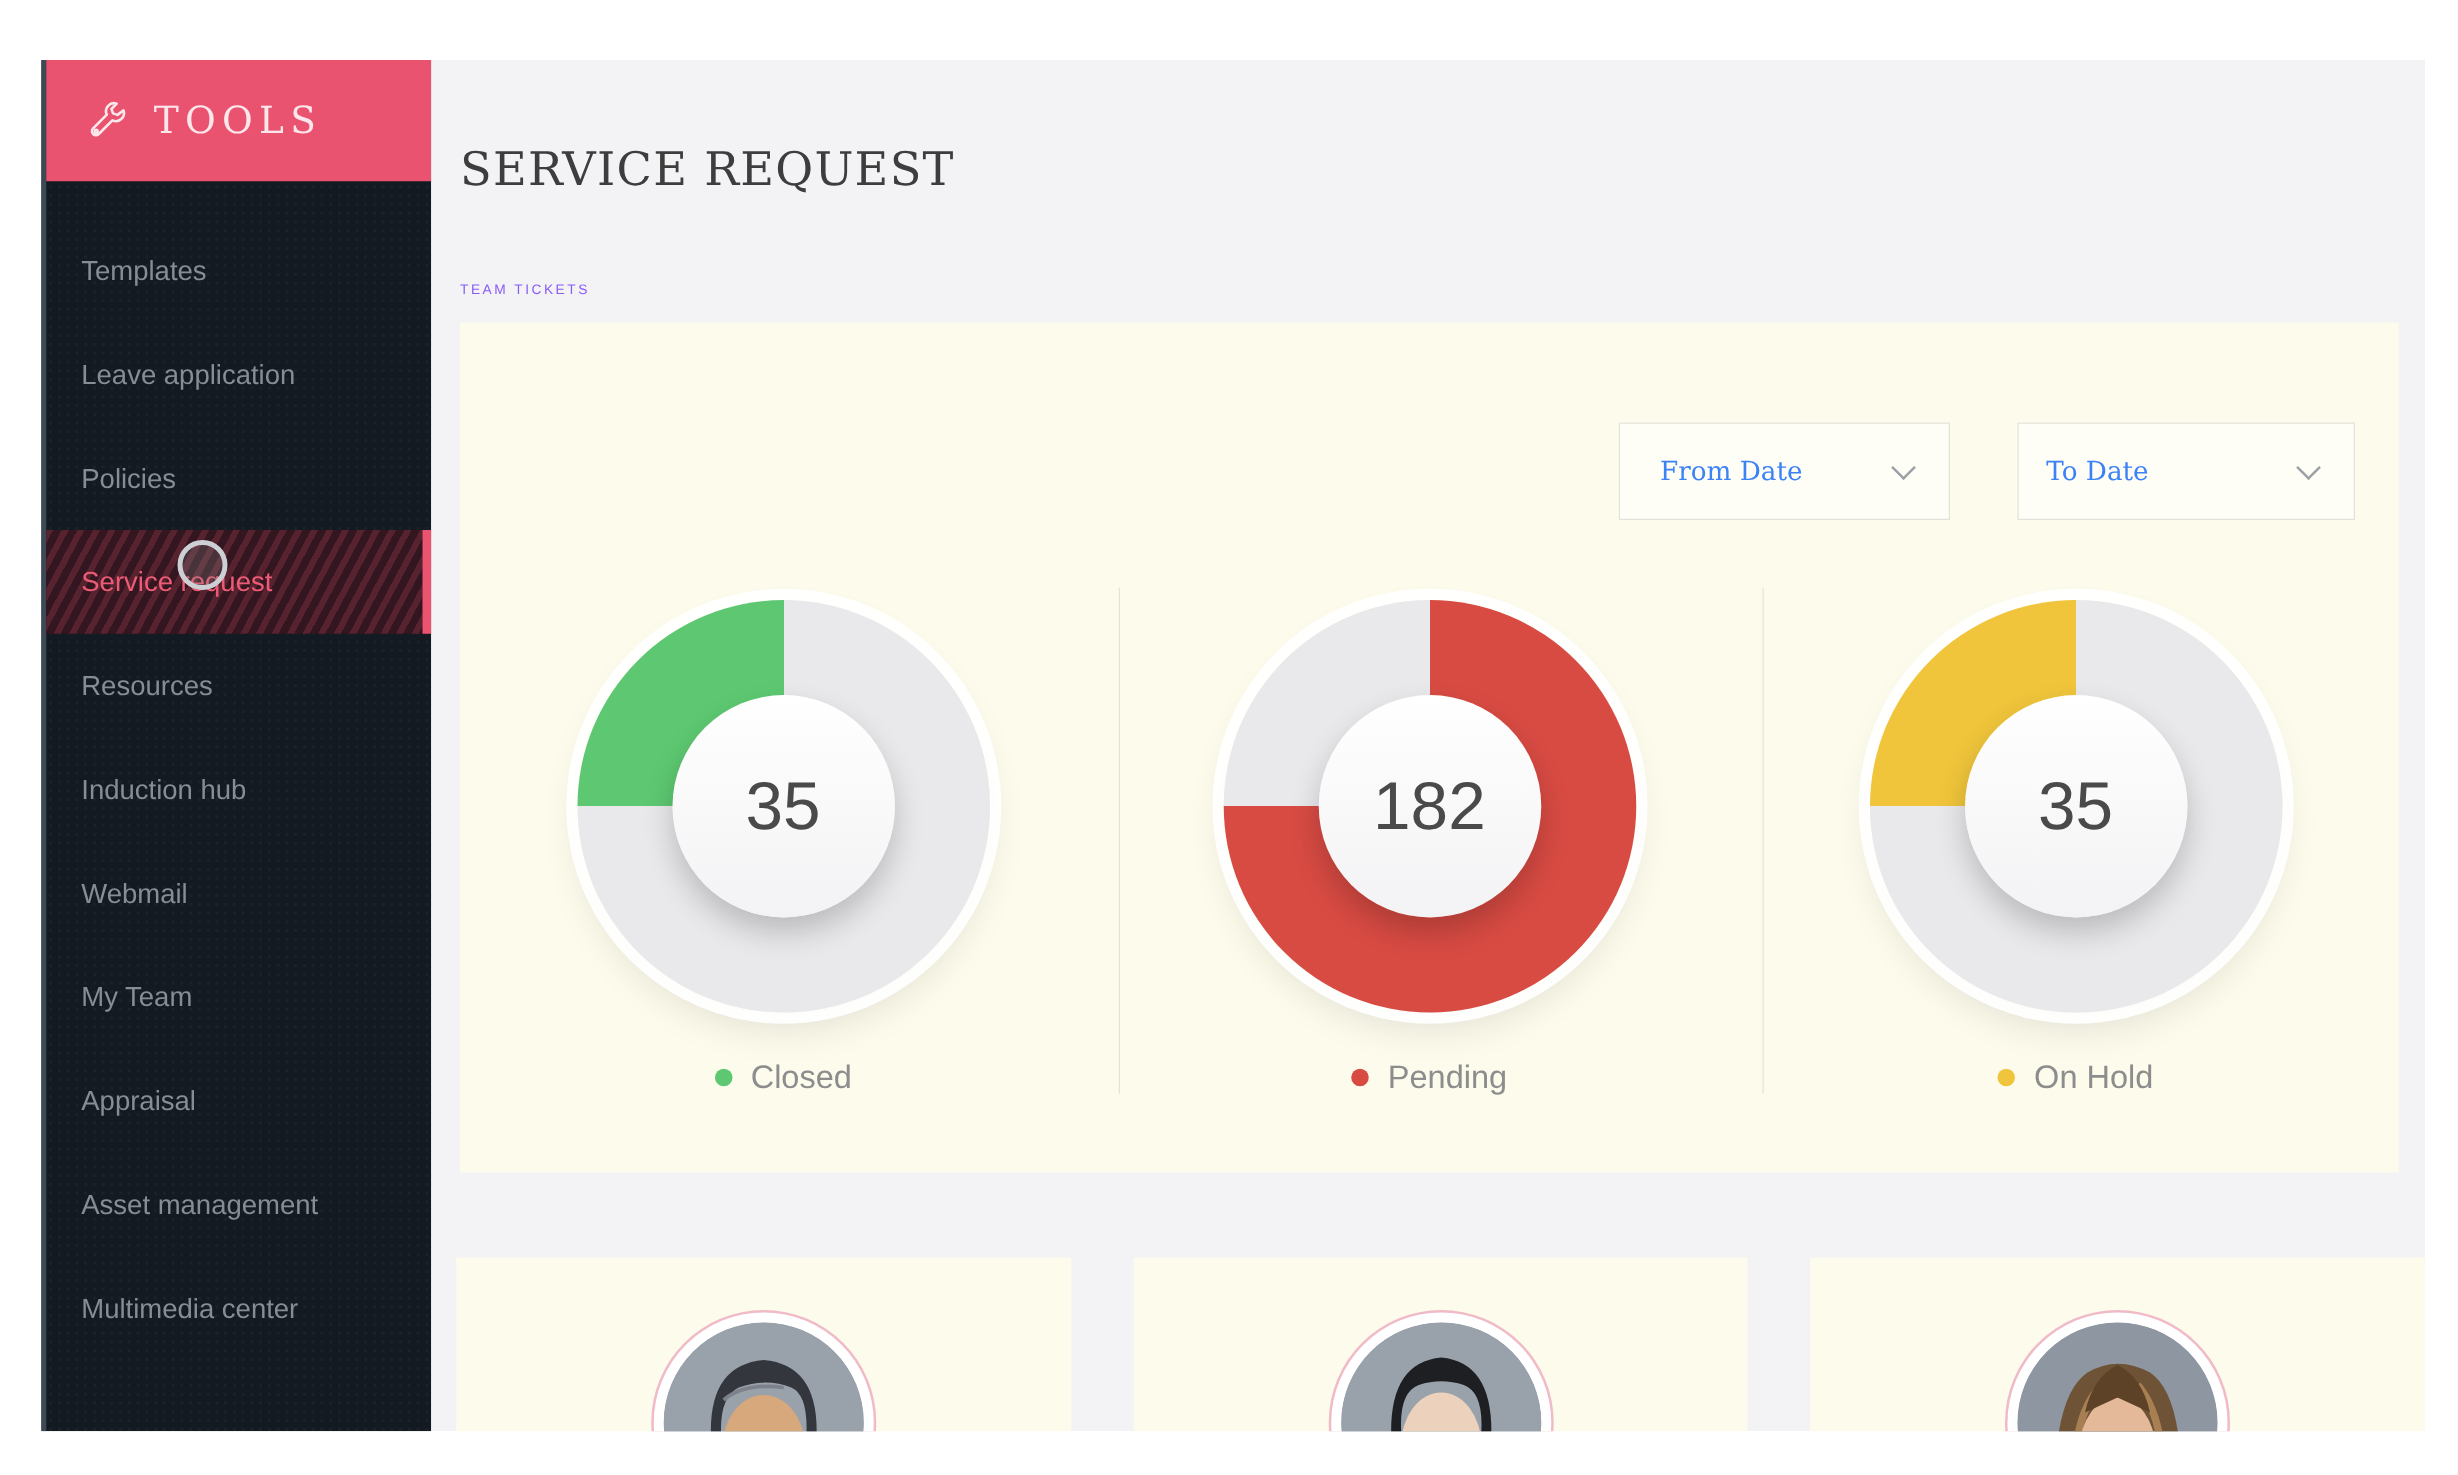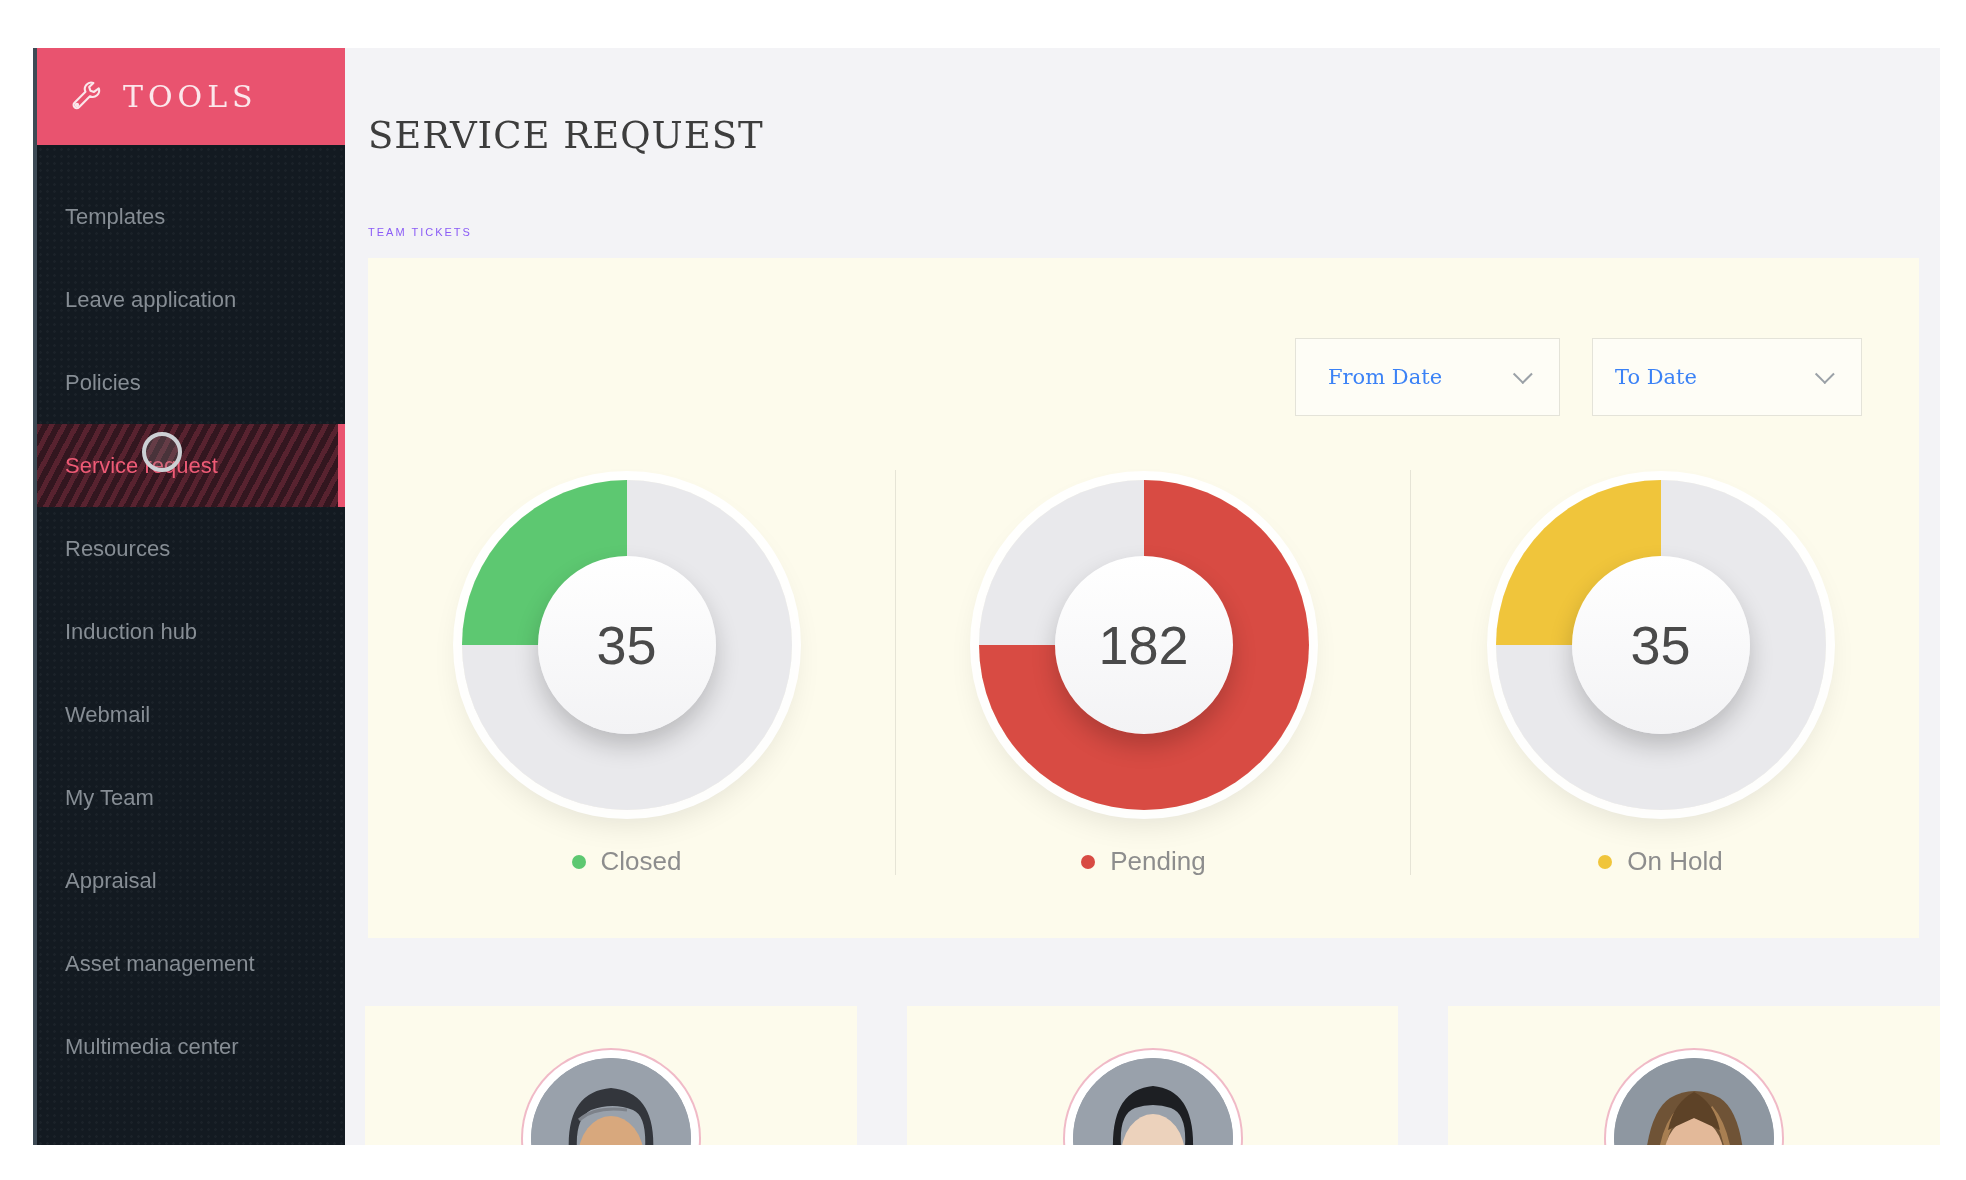--- a/index.html
+++ b/index.html
@@ -32,21 +32,21 @@
                 font-weight:500; font-size:37px; color:#3d3d3d; letter-spacing:1px; }
   .page-subtitle { position:absolute; left:23px; top:178px; font-size:11px;
                    color:#8b5cf6; letter-spacing:2px; }
 
   .panel { position:absolute; left:23px; top:210px; width:1551px; height:680px;
            background:#fdfbec; }
   .dd { position:absolute; top:60px; height:78px; width:265px; background:#fefdf6;
         border:1px solid #e4e3d9; display:flex; align-items:center;
         justify-content:space-between; padding:0 32px; cursor:pointer;
         font-family:"DejaVu Serif", serif; font-size:21px; color:#3b82f6;margin-top:20px; }
-  .dd.from { right:359px; } .dd.to { right:57px; width:270px;padding-left:22px; }
+  .dd.from { right:359px; } .dd.to { right:35px; width:270px;padding-left:22px; }
   .chev { width:14px; height:14px; border-right:2px solid #9ba1a7;
           border-bottom:2px solid #9ba1a7; transform:rotate(45deg) translateY(-4px); }
 
   .divider { position:absolute; top:212px; height:405px; width:1px; background:#e6e4d6; }
   .divider.d1 { left:527px; } .divider.d2 { left:1042px; }
 
   .cols { position:absolute; left:0; top:222px; width:100%; display:flex; }
   .col { flex:1; display:flex; flex-direction:column; align-items:center; }
   .donut { width:330px; height:330px; border-radius:50%; position:relative;
            box-shadow:0 0 0 9px rgba(255,255,255,.92), 0 14px 30px rgba(0,0,0,.10); }

